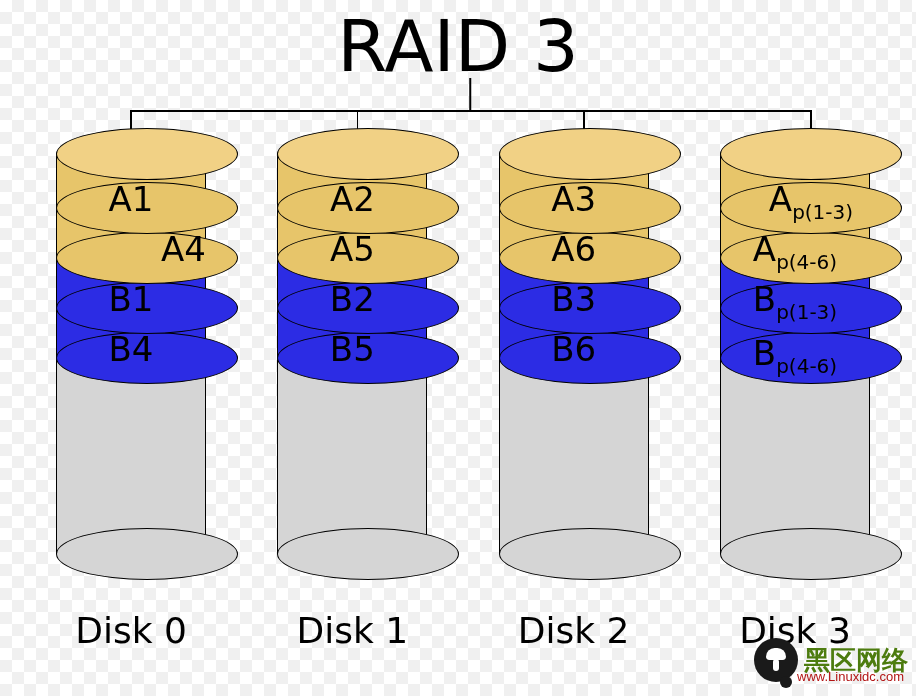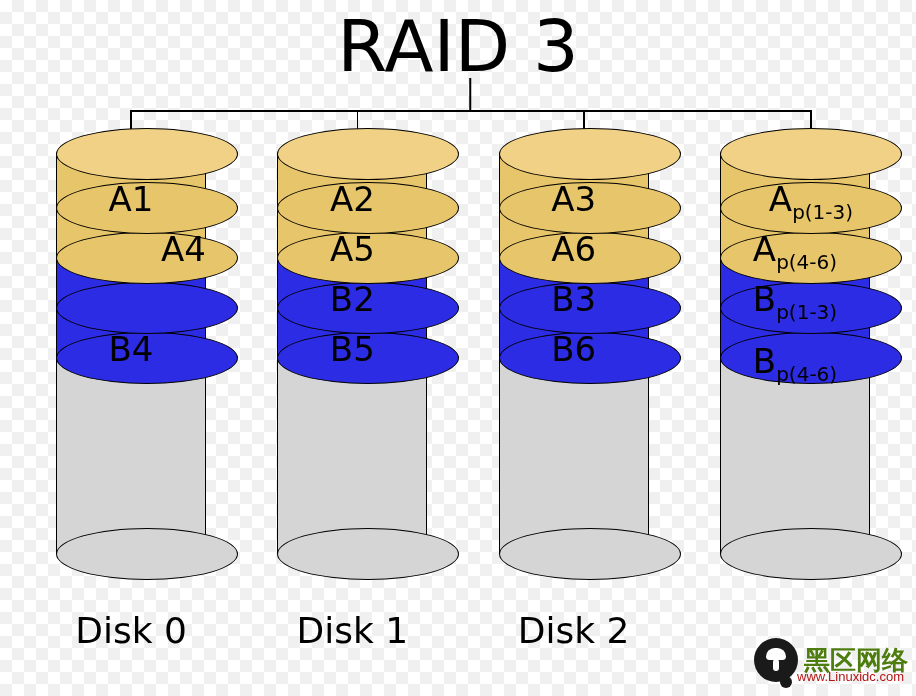--- a/index.html
+++ b/index.html
@@ -174,20 +174,21 @@
       <div class="ell blue-f" style="top:204px;"></div>
       <div class="body-rect blue-f" style="top:130px; height:50px;"></div>
       <div class="ell blue-f" style="top:154px;"></div>
       <div class="body-rect gold-f" style="top:80px; height:50px;"></div>
       <div class="ell gold-f" style="top:104px;"></div>
       <div class="body-rect gold-f" style="top:26px; height:54px;"></div>
       <div class="ell gold-f" style="top:54px;"></div>
       <div class="ell gold-t" style="top:0;"></div>
       <div class="slab-label" style="top:54px;">A1</div>
       <div class="slab-label" style="top:104px;text-align:right;">A4</div>
+      <div class="slab-label" style="top:154px;">B1</div>
       <div class="slab-label" style="top:204px;">B4</div>
     </div>
     <div class="disk-label">Disk 0</div>
   </div>
 
   <div class="col">
     <div class="cyl">
       <div class="body-rect grey-f" style="top:230px; height:196px;"></div>
       <div class="ell grey-f" style="top:400px;"></div>
       <div class="body-rect blue-f" style="top:180px; height:50px;"></div>
@@ -237,22 +238,23 @@
       <div class="body-rect blue-f" style="top:130px; height:50px;"></div>
       <div class="ell blue-f" style="top:154px;"></div>
       <div class="body-rect gold-f" style="top:80px; height:50px;"></div>
       <div class="ell gold-f" style="top:104px;"></div>
       <div class="body-rect gold-f" style="top:26px; height:54px;"></div>
       <div class="ell gold-f" style="top:54px;"></div>
       <div class="ell gold-t" style="top:0;"></div>
       <div class="slab-label parity" style="top:54px;padding-left:32px;">A<span class="sub">p(1-3)</span></div>
       <div class="slab-label parity" style="top:104px;">A<span class="sub">p(4-6)</span></div>
       <div class="slab-label parity" style="top:154px;">B<span class="sub">p(1-3)</span></div>
-      <div class="slab-label parity" style="top:216px;">B<span class="sub">p(4-6)</span></div>
-    </div>
+      <div class="slab-label parity" style="top:208px;">B<span class="sub">p(4-6)</span></div>
+    </div>
+    <div class="disk-label">Disk 3</div>
   </div>
 
 </div>
 
 <div class="wm">
   <div class="bubble">
       <div class="mush"></div>
     </div>
   <div class="txt1">黑区网络</div>
   <div class="txt2">www.Linuxidc.com</div>

